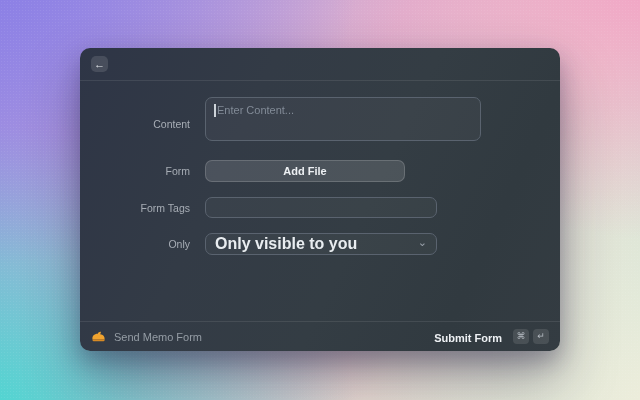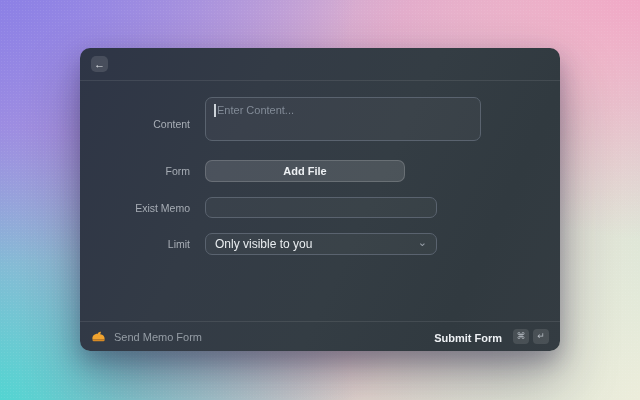--- a/index.html
+++ b/index.html
@@ -147,22 +147,22 @@
     border: 1px solid #5a636f;
     border-radius: 7px;
     background: rgba(255,255,255,0.03);
     display: flex;
     align-items: center;
     justify-content: space-between;
     padding: 0 9px;
     cursor: default;
   }
   .dropdown-value {
-    font-size: 12px;
-    font-weight: 400;
+    font-size: 16px;
+    font-weight: 700;
     color: #e9edf0;
   }
   .dropdown-chevron {
     font-size: 11px;
     color: #99a1aa;
     line-height: 10px;
     margin-top: -4px;
   }
 
   .panel-footer {
@@ -230,26 +230,26 @@
           <div class="caret"></div>
         </div>
       </div>
 
       <div class="form-row">
         <div class="field-label">Form</div>
         <button class="add-file-btn">Add File</button>
       </div>
 
       <div class="form-row">
-        <div class="field-label">Exist Memo</div>
+        <div class="field-label">Form Tags</div>
         <input class="tags-input" type="text" value="" style="">
       </div>
 
       <div class="form-row">
-        <div class="field-label">Limit</div>
+        <div class="field-label">Only</div>
         <div class="dropdown">
           <span class="dropdown-value">Only visible to you</span>
           <span class="dropdown-chevron">⌄</span>
         </div>
       </div>
 
     </div>
 
     <div class="panel-footer">
       <div class="footer-left">

